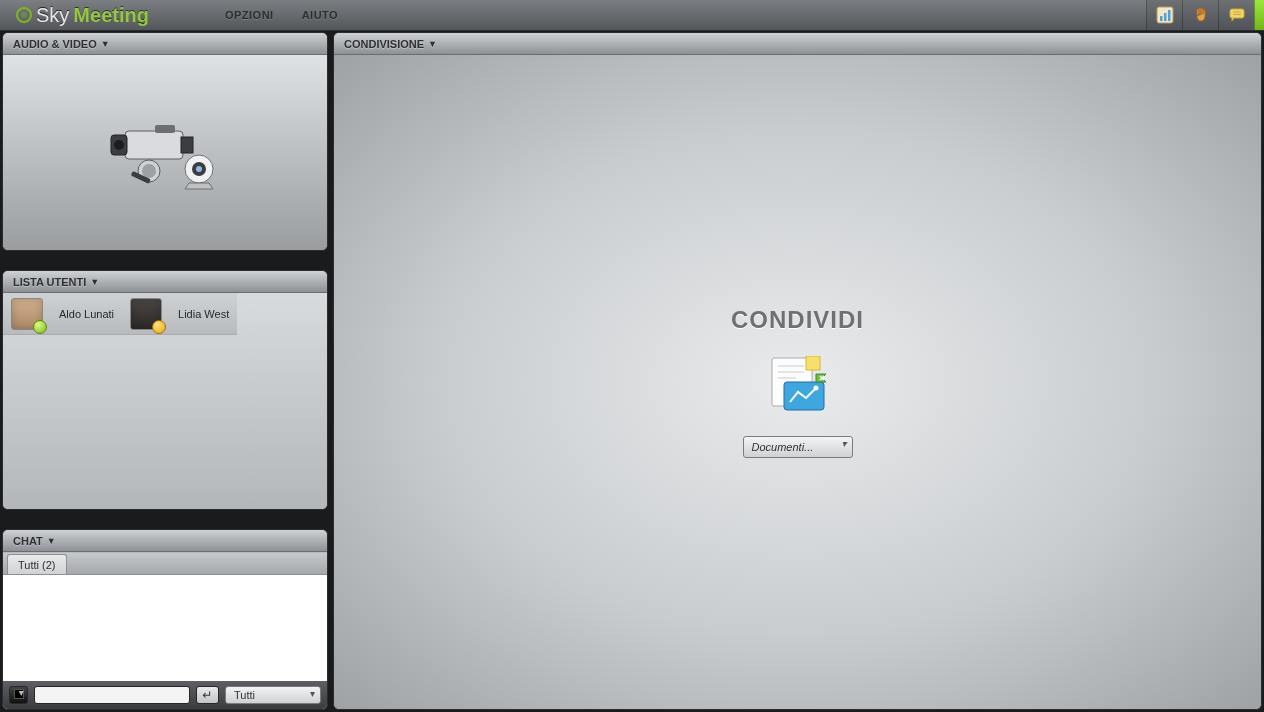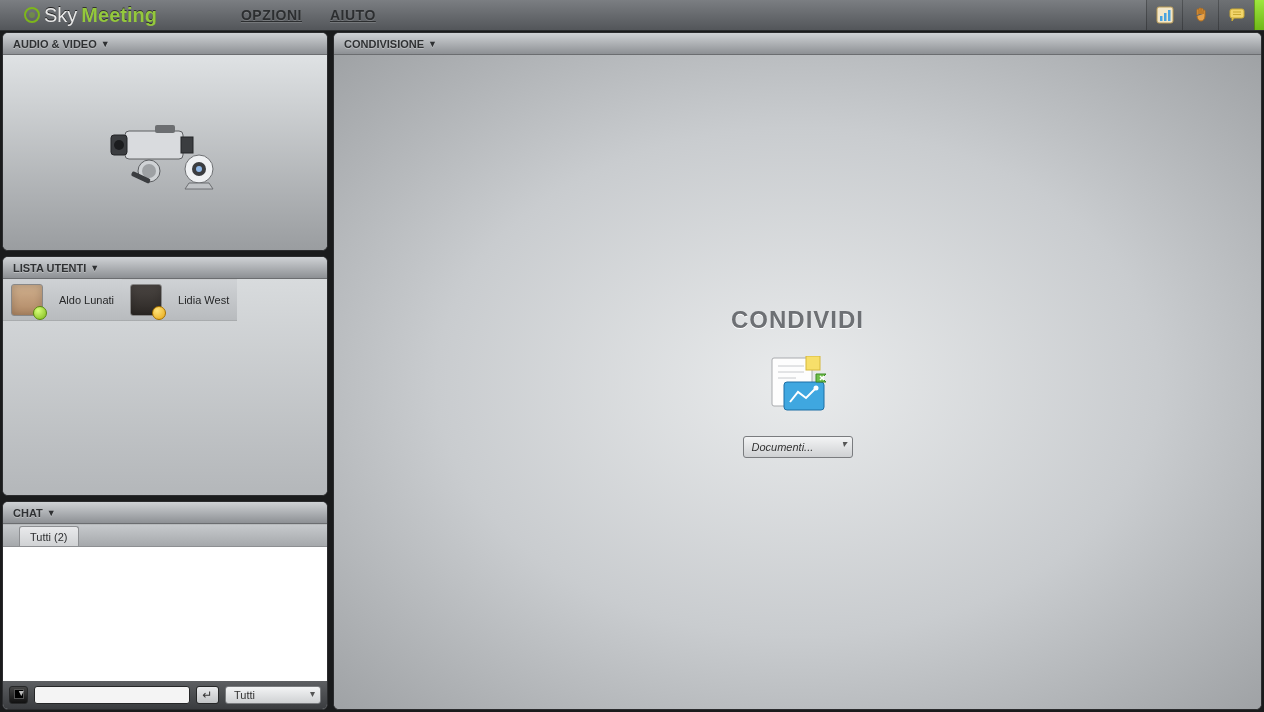--- a/index.html
+++ b/index.html
@@ -7,41 +7,41 @@
   body { display:flex; flex-direction:column; }
 
   
   .topbar {
     height: 30px;
     background: linear-gradient(#7b7e82, #53565a);
     display:flex; align-items:center;
     box-shadow: 0 1px 0 #2b2d2f;
     position:relative;
   }
-  .logo { display:flex; align-items:center; padding:0 24px; gap:4px; }
+  .logo { display:flex; align-items:center; padding:0 16px; gap:4px; }
   .logo-icon {
     width:16px; height:16px; border-radius:50%;
     border:2px solid #7db61b; position:relative;
   }
   .logo-icon:before { content:""; position:absolute; inset:3px; border-radius:50%; background:#7db61b; opacity:.4;}
   .logo-sky { font-size:20px; font-weight:normal; color:#e8e8e8; text-shadow:0 -1px 0 #222;}
   .logo-meeting { font-size:20px; font-weight:bold; color:#94c83d; text-shadow:0 -1px 0 #333;}
   .topmenu { display:flex; gap:28px; margin-left:60px; }
-  .topmenu-item { font-size:14px; font-weight:bold; color:#2c2e30; letter-spacing:.5px; cursor:pointer; text-shadow:0 1px 0 rgba(255,255,255,.15);text-decoration:underline;}
+  .topmenu-item { font-size:11px; font-weight:bold; color:#2c2e30; letter-spacing:.5px; cursor:pointer; text-shadow:0 1px 0 rgba(255,255,255,.15);}
   .topright { position:absolute; right:0; top:0; height:30px; display:flex; }
   .iconbtn {
     width:36px; height:30px; border-left:1px solid rgba(0,0,0,.25);
     display:flex; align-items:center; justify-content:center; cursor:pointer;
     background:linear-gradient(#6e7174,#4f5256);
   }
   .statuslight { width:10px; height:30px; background:linear-gradient(#9ee63e,#6fb818); border-left:1px solid rgba(0,0,0,.3);}
 
   
   .desk { flex:1; display:flex; background:#1a1b1c; padding:2px; gap:5px; }
-  .leftcol { width:326px; display:flex; flex-direction:column; gap:5px; }
+  .leftcol { width:326px; display:flex; flex-direction:column; gap:19px; }
   .rightcol { flex:1; display:flex; flex-direction:column; }
 
   .panel {
     border:1px solid #2b2c2e; border-radius:6px; overflow:hidden;
     display:flex; flex-direction:column; background:#aeb1b5;
     box-shadow: inset 0 0 0 1px rgba(255,255,255,.08);
   }
   .panel-header {
     height:22px;
     background: linear-gradient(#cfd2d5, #8d9094);
@@ -73,21 +73,21 @@
   .select-like {
     height:18px; min-width:96px; padding:0 18px 0 8px;
     border:1px solid #7a7c7f; border-radius:3px;
     background:linear-gradient(#f3f4f5,#cfd1d3);
     font-size:11px; color:#333; display:flex; align-items:center; position:relative; cursor:pointer;
   }
   .select-like:after { content:"▾"; position:absolute; right:5px; top:1px; font-size:10px; color:#555;}
 
   
   .chat-panel { flex:1;justify-content:center; }
-  .chat-tabs { height:22px; background:linear-gradient(#c6c9cc,#a6a9ac); display:flex; align-items:flex-end; padding-left:16px; border-top:1px solid rgba(255,255,255,.2);}
+  .chat-tabs { height:22px; background:linear-gradient(#c6c9cc,#a6a9ac); display:flex; align-items:flex-end; padding-left:4px; border-top:1px solid rgba(255,255,255,.2);}
   .chat-tab { height:20px; padding:0 10px; font-size:11px; color:#2e2f31; background:linear-gradient(#e9eaec,#d0d2d4); border:1px solid #8d8f92; border-bottom:none; border-radius:3px 3px 0 0; display:flex; align-items:center; cursor:pointer;}
   .chat-area { flex:1; background:#fff; border-top:1px solid #8d8f92;}
   .chat-footer { height:28px; background:linear-gradient(#5d5f62,#3a3c3f); display:flex; align-items:center; padding:0 6px; gap:6px;}
   .color-swatch {
     width:24px; height:18px; border:1px solid #262728; border-radius:3px;
     background:linear-gradient(#444,#111); position:relative; cursor:pointer;
   }
   .color-swatch:after{content:"▾"; position:absolute; right:3px; top:0; font-size:10px; color:#bbb;}
   .chat-input { flex:0 0 140px; height:18px; border:1px solid #262728; border-radius:3px; background:#f4f4f4; font-size:11px; padding:0 6px; outline:none;}
   .send-btn { width:30px; height:18px; border:1px solid #262728; border-radius:3px; background:linear-gradient(#e9eaec,#c2c4c6); font-size:12px; color:#333; display:flex; align-items:center; justify-content:center; cursor:pointer;}

